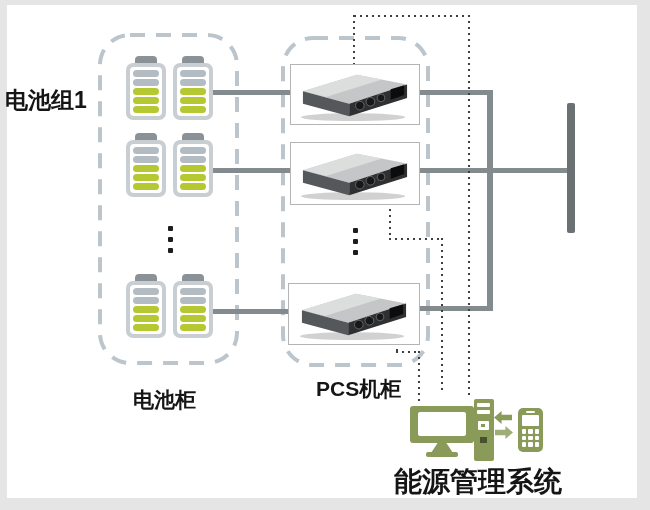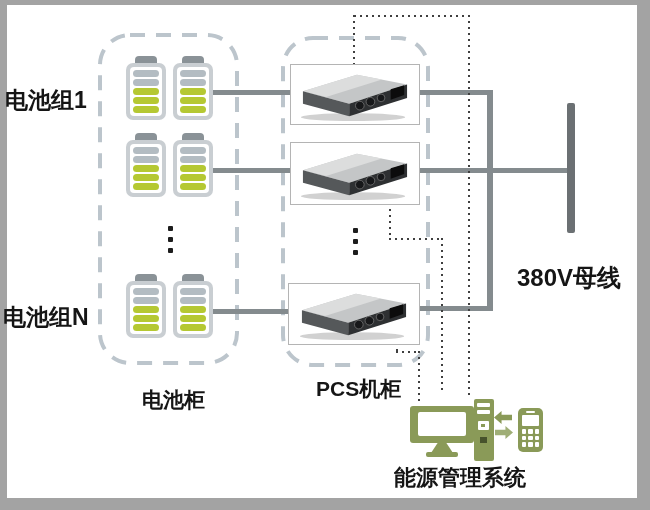--- a/index.html
+++ b/index.html
@@ -1,26 +1,26 @@
 <!DOCTYPE html>
 <html><head>
 <meta charset="utf-8">
 <style>
   html,body{margin:0;padding:0;background:#000;}
   #canvas{
-    position:relative;width:650px;height:510px;background:#a3a3a3;overflow:hidden;
+    position:relative;width:650px;height:510px;background:#e5e5e5;overflow:hidden;
     font-family:"Liberation Sans","DejaVu Sans",sans-serif;
   }
   #paper{position:absolute;left:7px;top:5px;width:630px;height:493px;background:#ffffff;}
   
   .lbl{position:absolute;font-weight:bold;color:#151515;white-space:nowrap;}
   .lbl-group{font-size:23px;}
   .lbl-cab{font-size:21px;}
   .lbl-bus{font-size:24px;}
-  .lbl-ems{font-size:22px;}
+  .lbl-ems{font-size:28px;}
   
   .cab-svg{position:absolute;overflow:visible;}
   
   .hline{position:absolute;height:5px;background:#848b8e;}
   .vline{position:absolute;width:6px;background:#848b8e;}
   .busbar{position:absolute;left:567px;top:103px;width:8px;height:130px;background:#6b7073;border-radius:2px;}
   
   .hdot{position:absolute;height:2px;
     background-image:repeating-linear-gradient(to right,#3f3f3f 0 2px,transparent 2px 6px);}
   .vdot{position:absolute;width:2px;
@@ -89,21 +89,20 @@
   <div class="vdot" style="left:353px;top:15px;height:49px;"></div>
   <div class="vdot" style="left:468px;top:15px;height:383px;"></div>
   <div class="vdot" style="left:389px;top:203px;height:36px;"></div>
   <div class="hdot" style="left:389px;top:238px;width:54px;"></div>
   <div class="vdot" style="left:441px;top:238px;height:154px;"></div>
   <div class="vdot" style="left:396px;top:343px;height:9px;"></div>
   <div class="hdot" style="left:396px;top:351px;width:24px;"></div>
   <div class="vdot" style="left:418px;top:351px;height:53px;"></div>
 
   <div class="lbl lbl-group" style="left:5px;top:85px;">电池组1</div>
-  <div class="lbl lbl-group" style="left:3px;top:302px;">电池组N</div>
 
   <div class="battery" style="left:126px;top:56px;">
     <div class="cap"></div>
       <div class="body"></div>
     <div class="inner">
         <i class="bar gray"></i>
         <i class="bar gray"></i>
         <i class="bar green"></i>
         <i class="bar green"></i>
         <i class="bar green"></i>
@@ -211,24 +210,23 @@
       <polygon points="6,24 62,7 88,12 30,30" fill="#dcdddd"></polygon>
       <polygon points="6,24 54,37 54,50 6,37" fill="#55585a"></polygon>
       <polygon points="54,37 114,17 114,31 54,50" fill="#2e3032"></polygon>
       <polygon points="97,22 111,18 111,28 97,33" fill="#0c0c0c"></polygon>
       <circle cx="65" cy="39" r="4.5" fill="#17181a" stroke="#777" stroke-width="0.8"></circle>
       <circle cx="76" cy="35" r="4.5" fill="#17181a" stroke="#777" stroke-width="0.8"></circle>
       <circle cx="87" cy="31" r="4" fill="#17181a" stroke="#777" stroke-width="0.8"></circle>
     </svg>
   </div>
 
-  <div class="lbl lbl-cab" style="left:142px;top:386px;">电池柜</div>
+  <div class="lbl lbl-cab" style="left:133px;top:386px;">电池柜</div>
   <div class="lbl lbl-cab" style="left:316px;top:375px;">PCS机柜</div>
 
-  <div class="lbl lbl-bus" style="left:517px;top:262px;">380V母线</div>
 
   <div class="monitor-frame olive"></div>
   <div class="monitor-screen"></div>
   <div class="monitor-stand olive"></div>
   <div class="monitor-base olive"></div>
   <div class="tower olive">
     <i class="slot" style="top:4px;"></i>
     <i class="slot" style="top:11px;"></i>
     <i class="panel"></i>
     <i class="pdot"></i>

